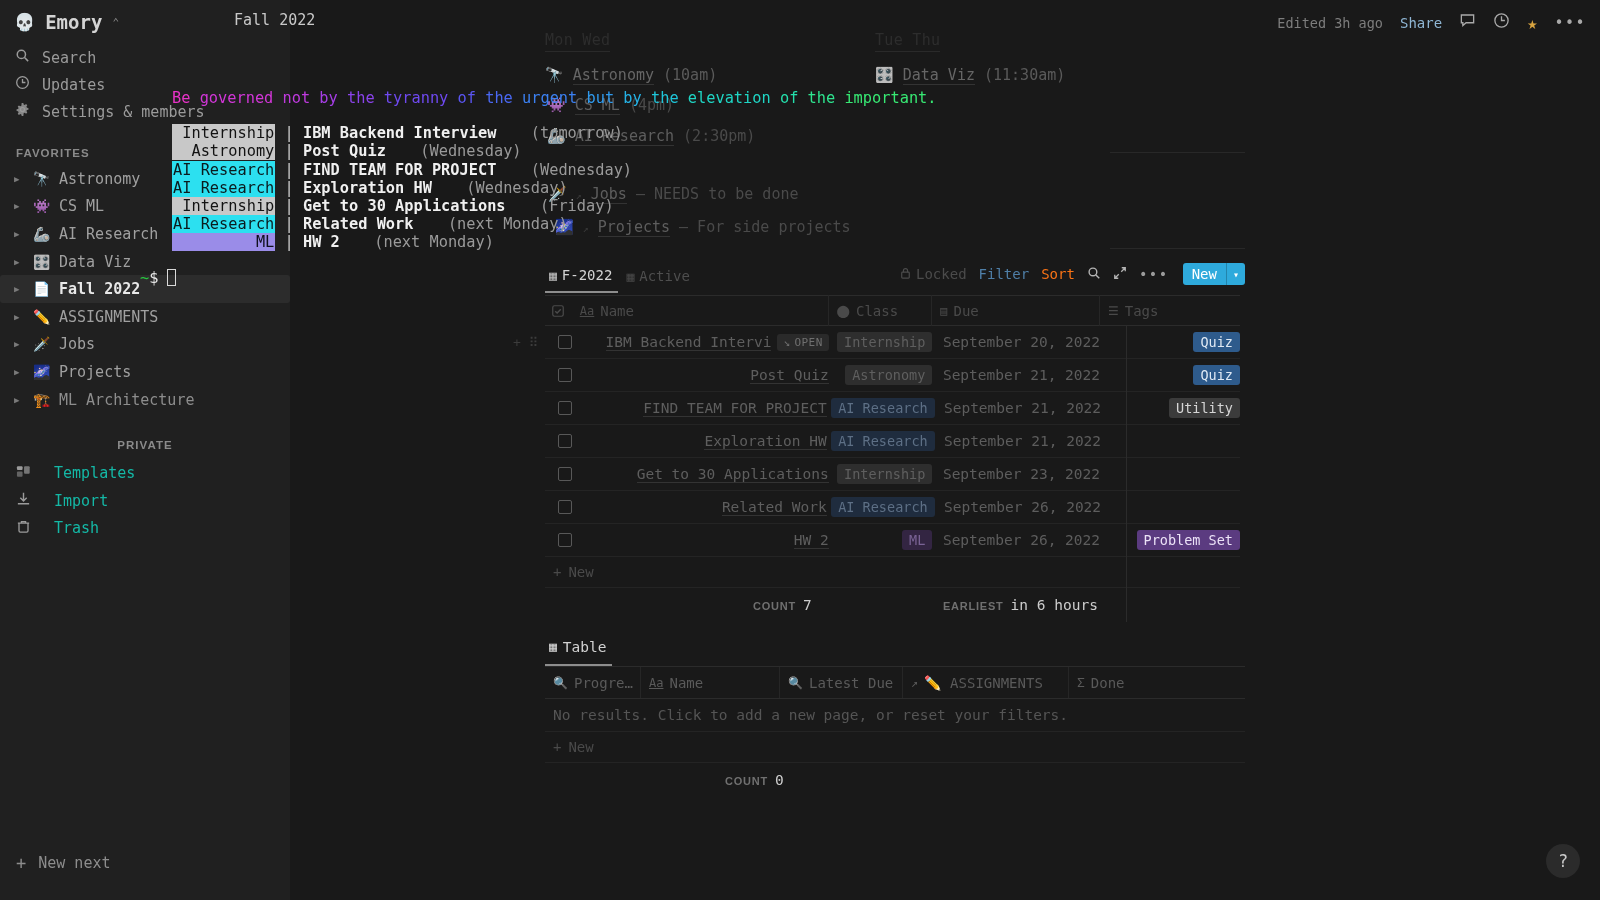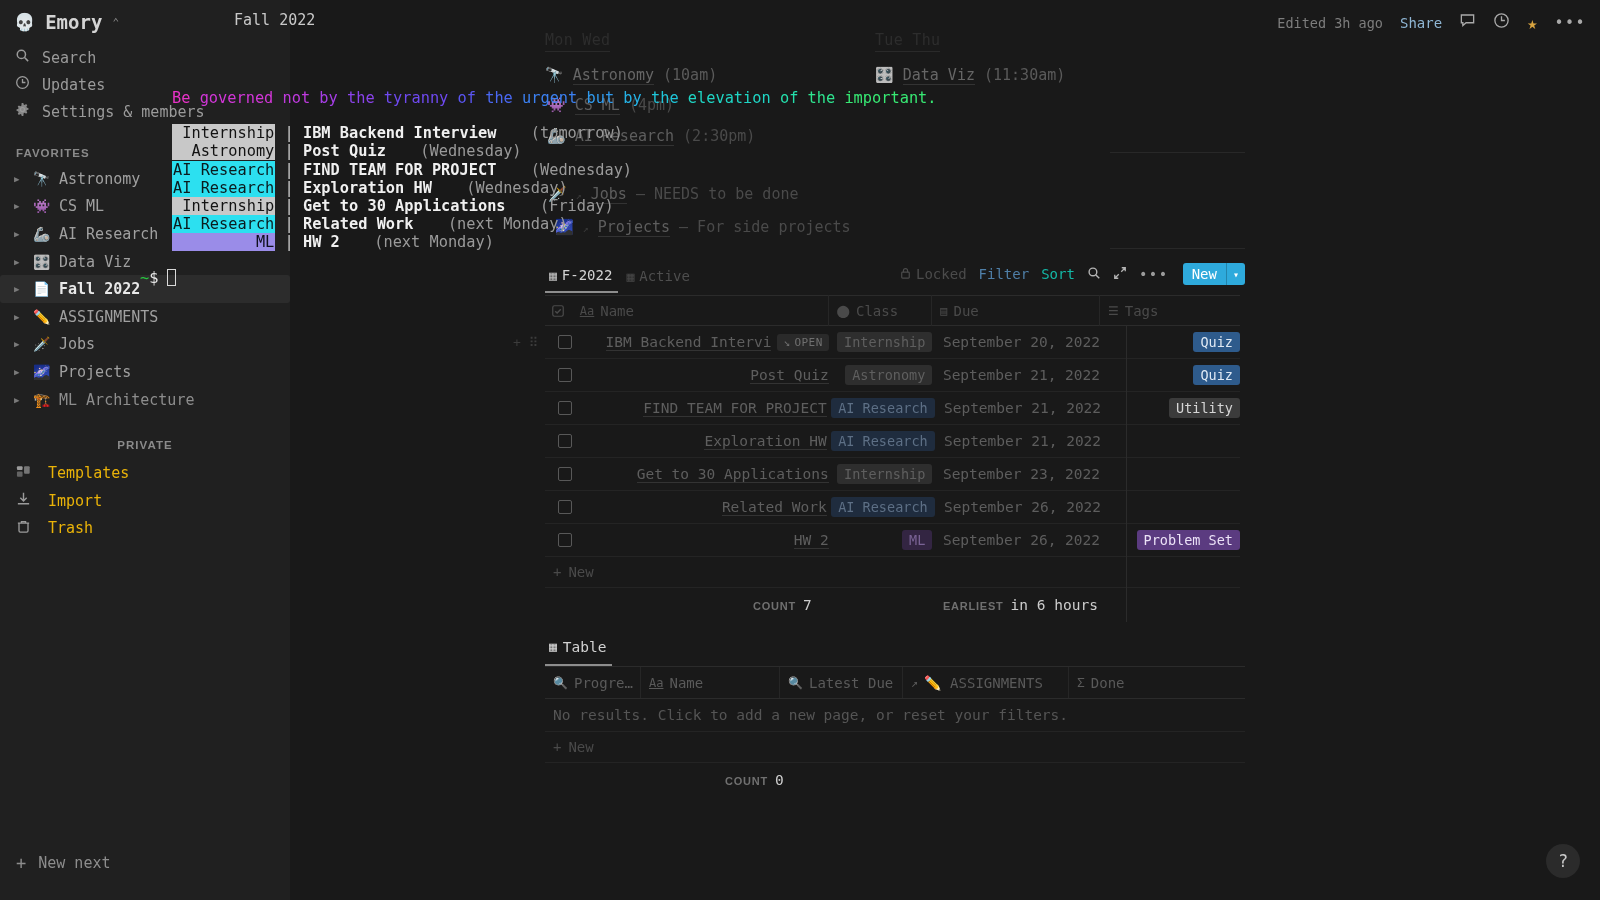--- a/index.html
+++ b/index.html
@@ -42,23 +42,23 @@
     font-size: 15px; color: #a0a0a0; position: relative;
   }
   .tree-item .tw { font-size: 9px; color: #7a7a7a; width: 11px; }
   .tree-item .temoji { font-size: 14px; width: 18px; text-align: center; }
   .tree-item.active { background: #2c2c2c; border-radius: 3px; }
   .tree-item.active .tlabel { color: #e8e8e8; font-weight: 700; }
   .tlabel { white-space: nowrap; }
   .tree-item.faded .tlabel { color: #8d8d8d; }
 
   .priv-item {
-    display: flex; align-items: center; gap: 16px;
+    display: flex; align-items: center; gap: 22px;
     height: 27.6px; padding: 0 14px; cursor: pointer;
-    font-size: 15px; color: #eab308;
+    font-size: 15px; color: #14b8a6;
   }
   .priv-item .pi { width: 18px; text-align: center; }
 
   #newpage {
     position: absolute; left: 0; bottom: 22px; width: 290px;
     display: flex; align-items: center; gap: 12px;
     padding: 0 16px; height: 30px; cursor: pointer;
     font-size: 15px; color: #8d8d8d;
   }
 
@@ -111,21 +111,21 @@
     font-size: 14px; padding: 2px 6px 8px 4px; cursor: pointer; color: #9a9a9a;
   }
   .db-tab.sel { color: #d4d4d4; border-bottom: 2px solid #8d8d8d; }
   .db-tab.off { color: #4e4e4e; }
   .db-tab .gi { font-size: 13px; opacity: .85; }
   .db-actions {
     position: absolute; right: 0; top: -2px; display: flex; align-items: center; gap: 12px;
   }
   .locked { font-size: 14px; color: #4b4b4b; display: flex; align-items:center; gap:5px; }
   .filter { font-size: 14px; color: #4f7fa8; cursor: pointer; }
-  .sortbtn { font-size: 14px; color: #14b8a6; cursor: pointer; }
+  .sortbtn { font-size: 14px; color: #f97316; cursor: pointer; }
   .tb-ic2 { font-size: 14px; color: #9b9b9b; cursor: pointer; }
   .newbtn {
     display: flex; align-items: stretch; border-radius: 3px; overflow: hidden;
     background: #2eaadc; cursor: pointer; margin-left: 2px;
   }
   .newbtn .lbl { padding: 3px 9px; font-size: 14px; color: #fff; }
   .newbtn .chev {
     padding: 3px 6px; font-size: 10px; color: #fff;
     border-left: 1px solid rgba(0,0,0,.22); display:flex; align-items:center;
   }

